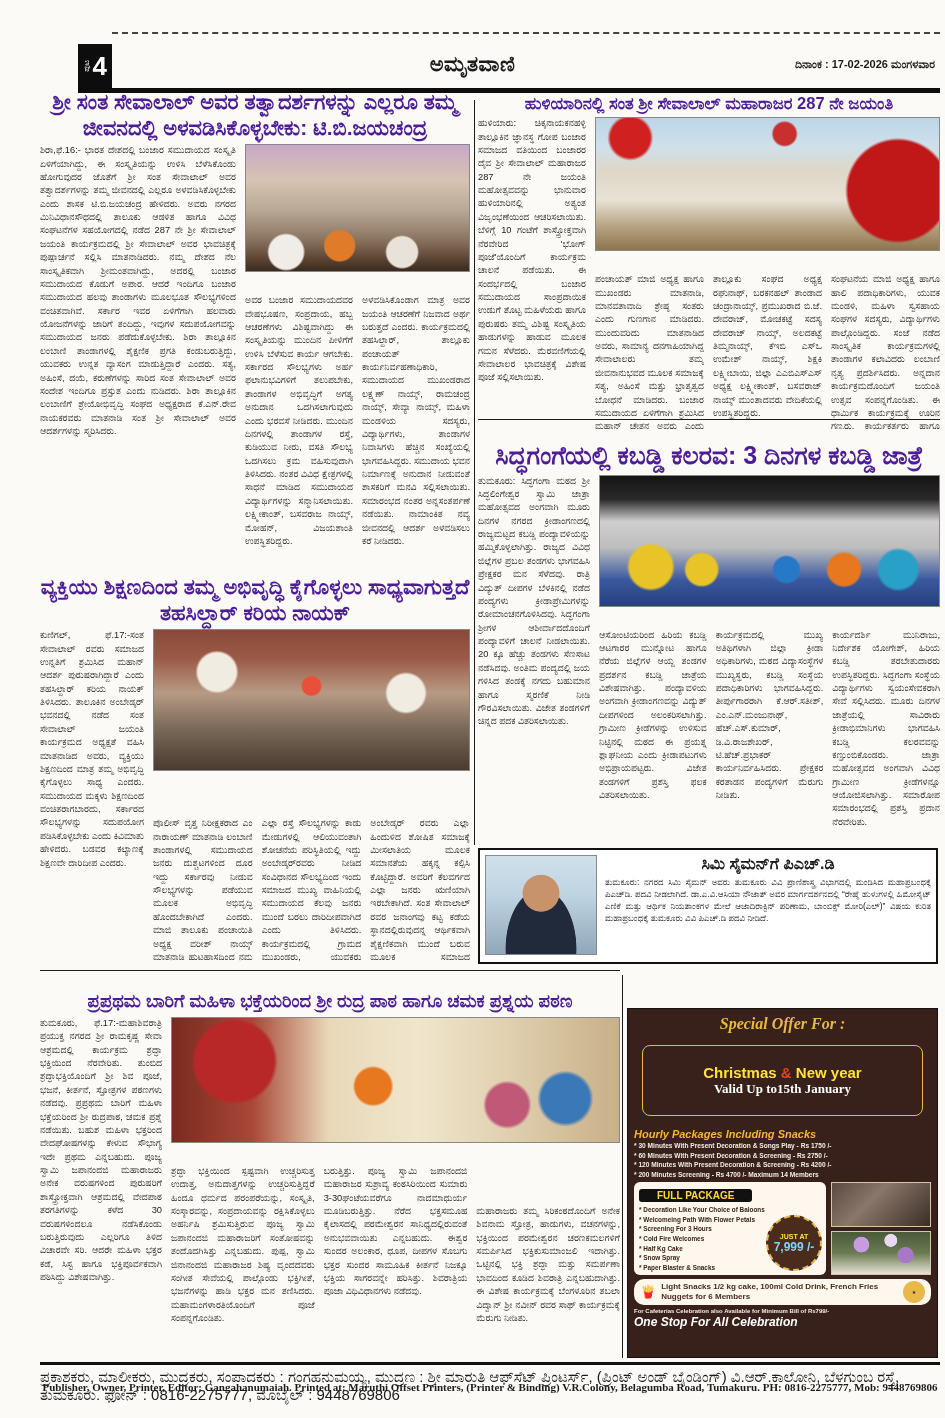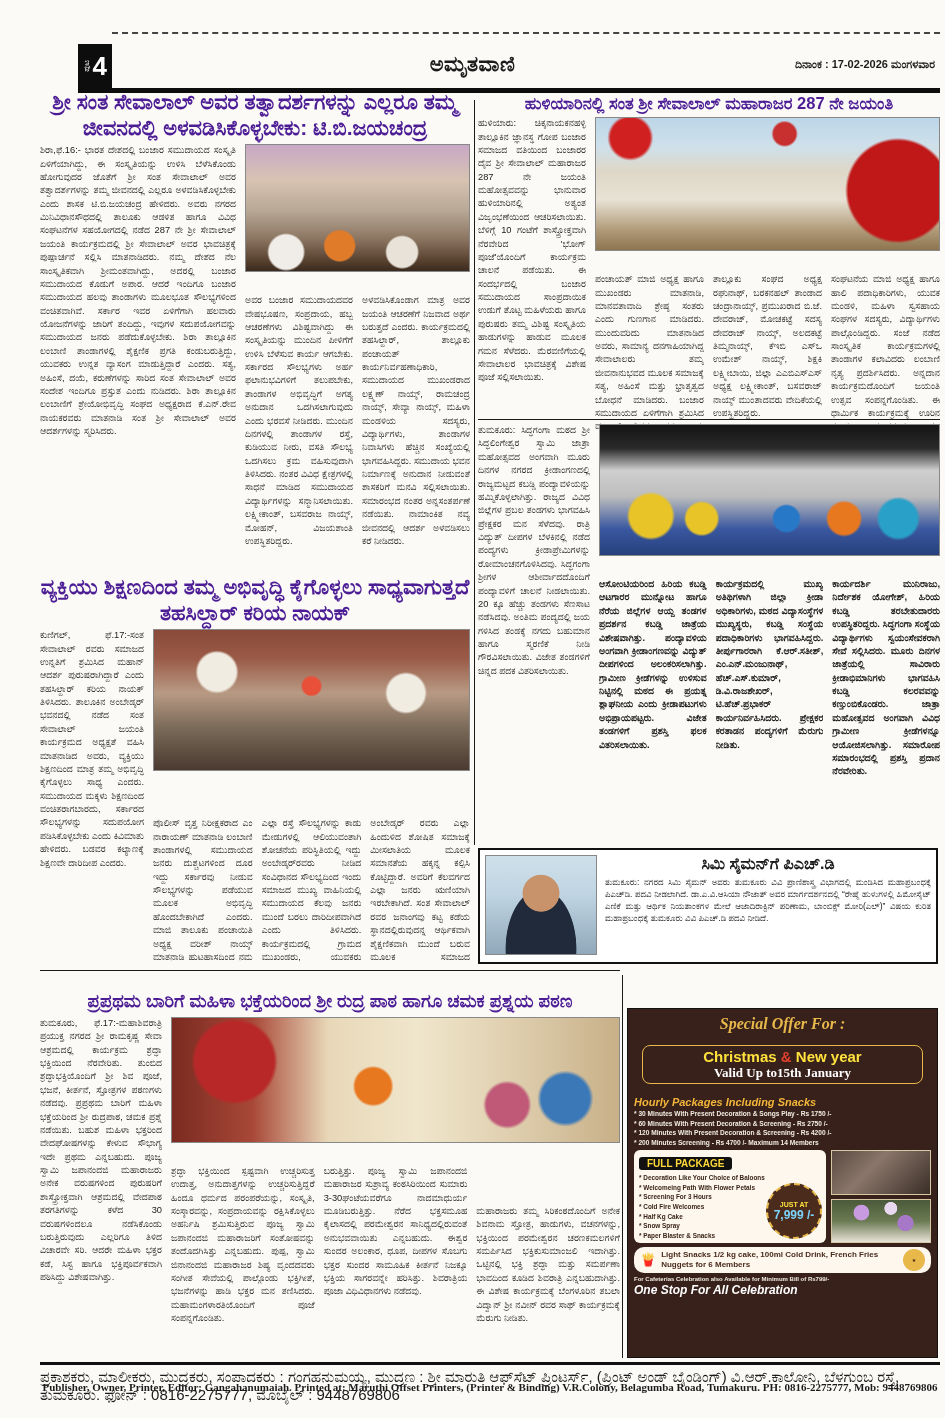--- a/index.html
+++ b/index.html
@@ -41,29 +41,29 @@
   .ad{position:absolute;left:627px;top:1008px;width:311px;height:350px;background:#38211a;border:1px solid #111;
       box-sizing:border-box;color:#fff;overflow:hidden;padding:4px 6px;}
   .ad-head{display:flex;align-items:center;gap:6px;}
   .ad-logo{width:40px;height:40px;border-radius:50%;background:#f7f3e8;flex:none;display:flex;align-items:center;justify-content:center;
       color:#5d4a2e;font-size:7px;text-align:center;line-height:1.1;border:2px solid #d8c9a5;}
   .ad-titles{flex:1;text-align:center;}
   .ad-kn{font-size:12px;font-weight:bold;color:#ffd939;}
   .ad-en{font-size:21px;font-weight:bold;color:#fdf6e3;font-family:"Liberation Serif",serif;letter-spacing:1px;}
   .ad-offer{text-align:center;font-family:"Liberation Serif",serif;font-style:italic;font-weight:bold;
       font-size:16px;color:#e8b84b;margin:2px 0;}
-  .ad-bracket{border:1px solid #e8b84b;border-radius:8px;margin:12px 8px;padding:2px 4px;text-align:center;}
+  .ad-bracket{border:1px solid #e8b84b;border-radius:8px;margin:12px 8px;padding:18px 4px;text-align:center;}
   .ad-xmas{font-size:15px;font-weight:bold;color:#ffe23d;}
   .ad-xmas .amp{color:#e2402c;}
   .ad-valid{font-size:13px;font-weight:bold;color:#fff;font-family:"Liberation Serif",serif;}
   .ad-hourly{font-size:11px;font-weight:bold;font-style:italic;color:#f4b63a;margin:2px 0 1px 0;}
   .ad-pkg{font-size:6.6px;font-weight:bold;line-height:1.45;color:#f3ede4;}
   .ad-mid{display:flex;gap:5px;margin-top:3px;}
   .ad-card{width:182px;background:#fdf7ee;border-radius:6px;padding:3px 5px;color:#3a2317;position:relative;flex:none;}
-  .ad-fullpkg{display:inline-block;background:#111;color:#ffd939;font-weight:bold;font-size:10px;padding:1px 8px;border-radius:3px;}
+  .ad-fullpkg{display:inline-block;background:#111;color:#ffd939;font-weight:bold;font-size:10px;padding:1px 18px;border-radius:3px;}
   .ad-card ul{margin:2px 0 0 0;padding:0;list-style:none;font-size:6.4px;font-weight:bold;line-height:1.5;}
   .burst{position:absolute;right:4px;bottom:4px;width:52px;height:52px;border-radius:50%;background:#4a2b1c;
       border:2px dashed #e8b84b;color:#ffe23d;display:flex;flex-direction:column;align-items:center;justify-content:center;
       font-size:7px;font-weight:bold;}
   .burst .price{font-size:12px;color:#7dd3fc;}
   .ad-photos{flex:1;display:flex;flex-direction:column;gap:4px;}
   .ad-ph{flex:1;border:1px solid #d8c9a5;}
   .ad-snack{margin-top:4px;background:#fdf7ee;border-radius:10px;color:#4a2b1c;display:flex;align-items:center;
       gap:5px;padding:2px 6px;font-size:8px;font-weight:bold;line-height:1.25;}
   .ad-snack .ic{font-size:13px;}
@@ -136,31 +136,32 @@
         <div class="subcols" style="height:168px;">
           <div class="col" style="flex:1;">ಪಂಚಾಯತ್ ಮಾಜಿ ಅಧ್ಯಕ್ಷ ಹಾಗೂ ಮುಖಂಡರು ಮಾತನಾಡಿ, ಮಾನವತಾವಾದಿ ಶ್ರೇಷ್ಠ ಸಂತರು ಎಂದು ಗುಣಗಾನ ಮಾಡಿದರು. ಮುಂದುವರಿದು ಮಾತನಾಡಿದ ಅವರು, ಸಾಮಾನ್ಯ ದನಗಾಹಿಯಾಗಿದ್ದ ಸೇವಾಲಾಲರು ತಮ್ಮ ಜೀವನಾನುಭವದ ಮೂಲಕ ಸಮಾಜಕ್ಕೆ ಸತ್ಯ, ಅಹಿಂಸೆ ಮತ್ತು ಭ್ರಾತೃತ್ವದ ಬೋಧನೆ ಮಾಡಿದರು. ಬಂಜಾರ ಸಮುದಾಯದ ಏಳಿಗೆಗಾಗಿ ಶ್ರಮಿಸಿದ ಮಹಾನ್ ಚೇತನ ಅವರು ಎಂದು ಸ್ಮರಿಸಿದರು.</div>
           <div class="col" style="flex:1;">ತಾಲ್ಲೂಕು ಸಂಘದ ಅಧ್ಯಕ್ಷ ರಘುನಾಥ್, ಬರಕನಹಲ್ ತಾಂಡಾದ ಚಂದ್ರಾನಾಯ್ಕ್, ಪ್ರಮುಖರಾದ ಬಿ.ಜೆ. ದೇವರಾಜ್, ಮೋಚಕಟ್ಟೆ ಸದಸ್ಯ ದೇವರಾಜ್ ನಾಯ್ಕ್, ಅಲದಕಟ್ಟೆ ತಿಮ್ಮನಾಯ್ಕ್, ಕೆಇಬಿ ಎಸ್‌ಒ ಉಮೇಶ್ ನಾಯ್ಕ್, ಶಿಕ್ಷಕಿ ಲಕ್ಷ್ಮೀಬಾಯಿ, ಜಿಲ್ಲಾ ಎಎಬಿಎಸ್‌ಎಸ್ ಅಧ್ಯಕ್ಷ ಲಕ್ಷ್ಮೀಕಾಂತ್, ಬಸವರಾಜ್ ನಾಯ್ಕ್ ಮುಂತಾದವರು ವೇದಿಕೆಯಲ್ಲಿ ಉಪಸ್ಥಿತರಿದ್ದರು.</div>
           <div class="col" style="flex:1;">ಸಂಘಟನೆಯ ಮಾಜಿ ಅಧ್ಯಕ್ಷ ಹಾಗೂ ಹಾಲಿ ಪದಾಧಿಕಾರಿಗಳು, ಯುವಕ ಮಂಡಳಿ, ಮಹಿಳಾ ಸ್ವಸಹಾಯ ಸಂಘಗಳ ಸದಸ್ಯರು, ವಿದ್ಯಾರ್ಥಿಗಳು ಪಾಲ್ಗೊಂಡಿದ್ದರು. ಸಂಜೆ ನಡೆದ ಸಾಂಸ್ಕೃತಿಕ ಕಾರ್ಯಕ್ರಮಗಳಲ್ಲಿ ತಾಂಡಾಗಳ ಕಲಾವಿದರು ಲಂಬಾಣಿ ನೃತ್ಯ ಪ್ರದರ್ಶಿಸಿದರು. ಅನ್ನದಾನ ಕಾರ್ಯಕ್ರಮದೊಂದಿಗೆ ಜಯಂತಿ ಉತ್ಸವ ಸಂಪನ್ನಗೊಂಡಿತು. ಈ ಧಾರ್ಮಿಕ ಕಾರ್ಯಕ್ರಮಕ್ಕೆ ಊರಿನ ಗಣ್ಯರು, ಕಾರ್ಯಕರ್ತರು ಹಾಗೂ ಬಂಜಾರ ಬಂಧುಗಳು ಹೆಚ್ಚಿನ ಸಂಖ್ಯೆಯಲ್ಲಿ ಸಾಕ್ಷಿಯಾದರು.</div>
         </div>
       </div>
     </div>
   </section>
 
   <section class="article" style="left:478px;top:424px;width:462px;height:420px;">
+    <h1 class="hl hl-kab">ಸಿದ್ಧಗಂಗೆಯಲ್ಲಿ ಕಬಡ್ಡಿ ಕಲರವ: 3 ದಿನಗಳ ಕಬಡ್ಡಿ ಜಾತ್ರೆ</h1>
     <div class="art-body" style="height:374px;">
       <div class="col" style="width:112px;height:374px;">ತುಮಕೂರು: ಸಿದ್ಧಗಂಗಾ ಮಠದ ಶ್ರೀ ಸಿದ್ಧಲಿಂಗೇಶ್ವರ ಸ್ವಾಮಿ ಜಾತ್ರಾ ಮಹೋತ್ಸವದ ಅಂಗವಾಗಿ ಮೂರು ದಿನಗಳ ನಗರದ ಕ್ರೀಡಾಂಗಣದಲ್ಲಿ ರಾಜ್ಯಮಟ್ಟದ ಕಬಡ್ಡಿ ಪಂದ್ಯಾವಳಿಯನ್ನು ಹಮ್ಮಿಕೊಳ್ಳಲಾಗಿತ್ತು. ರಾಜ್ಯದ ವಿವಿಧ ಜಿಲ್ಲೆಗಳ ಪ್ರಬಲ ತಂಡಗಳು ಭಾಗವಹಿಸಿ ಪ್ರೇಕ್ಷಕರ ಮನ ಸೆಳೆದವು. ರಾತ್ರಿ ವಿದ್ಯುತ್ ದೀಪಗಳ ಬೆಳಕಿನಲ್ಲಿ ನಡೆದ ಪಂದ್ಯಗಳು ಕ್ರೀಡಾಪ್ರೇಮಿಗಳನ್ನು ರೋಮಾಂಚನಗೊಳಿಸಿದವು. ಸಿದ್ಧಗಂಗಾ ಶ್ರೀಗಳ ಆಶೀರ್ವಾದದೊಂದಿಗೆ ಪಂದ್ಯಾವಳಿಗೆ ಚಾಲನೆ ನೀಡಲಾಯಿತು. 20 ಕ್ಕೂ ಹೆಚ್ಚು ತಂಡಗಳು ಸೆಣಸಾಟ ನಡೆಸಿದವು. ಅಂತಿಮ ಪಂದ್ಯದಲ್ಲಿ ಜಯ ಗಳಿಸಿದ ತಂಡಕ್ಕೆ ನಗದು ಬಹುಮಾನ ಹಾಗೂ ಸ್ಮರಣಿಕೆ ನೀಡಿ ಗೌರವಿಸಲಾಯಿತು. ವಿಜೇತ ತಂಡಗಳಿಗೆ ಚಿನ್ನದ ಪದಕ ವಿತರಿಸಲಾಯಿತು.</div>
       <div class="stack" style="flex:1;min-width:0;">
         <div class="photo" style="height:132px;background:
                radial-gradient(circle at 15% 70%, #e8c428 0 7%, transparent 8%),
                radial-gradient(circle at 30% 72%, #e8c428 0 6%, transparent 7%),
                radial-gradient(circle at 55% 72%, #2878c8 0 6%, transparent 7%),
                radial-gradient(circle at 72% 72%, #e87820 0 6%, transparent 7%),
                radial-gradient(circle at 88% 72%, #28a0c8 0 6%, transparent 7%),
                linear-gradient(180deg,#141414 0%,#2a2a2a 18%,#cfcfcf 35%,#bdbdbd 55%,#3a58a0 80%,#26407c 100%);"></div>
-        <div class="subcols" style="height:236px;font-weight:bold;">
+        <div class="subcols" style="height:236px;">
           <div class="col" style="flex:1;">ಆಸೋಂಟಿಯರಿಂದ ಹಿರಿಯ ಕಬಡ್ಡಿ ಆಟಗಾರರ ಮುನ್ನೋಟ ಹಾಗೂ ನೆರೆಯ ಜಿಲ್ಲೆಗಳ ಆಯ್ದ ತಂಡಗಳ ಪ್ರದರ್ಶನ ಕಬಡ್ಡಿ ಜಾತ್ರೆಯ ವಿಶೇಷವಾಗಿತ್ತು. ಪಂದ್ಯಾವಳಿಯ ಅಂಗವಾಗಿ ಕ್ರೀಡಾಂಗಣವನ್ನು ವಿದ್ಯುತ್ ದೀಪಗಳಿಂದ ಅಲಂಕರಿಸಲಾಗಿತ್ತು. ಗ್ರಾಮೀಣ ಕ್ರೀಡೆಗಳನ್ನು ಉಳಿಸುವ ನಿಟ್ಟಿನಲ್ಲಿ ಮಠದ ಈ ಪ್ರಯತ್ನ ಶ್ಲಾಘನೀಯ ಎಂದು ಕ್ರೀಡಾಪಟುಗಳು ಅಭಿಪ್ರಾಯಪಟ್ಟರು. ವಿಜೇತ ತಂಡಗಳಿಗೆ ಪ್ರಶಸ್ತಿ ಫಲಕ ವಿತರಿಸಲಾಯಿತು.</div>
           <div class="col" style="flex:1;">ಕಾರ್ಯಕ್ರಮದಲ್ಲಿ ಮುಖ್ಯ ಅತಿಥಿಗಳಾಗಿ ಜಿಲ್ಲಾ ಕ್ರೀಡಾ ಅಧಿಕಾರಿಗಳು, ಮಠದ ವಿದ್ಯಾಸಂಸ್ಥೆಗಳ ಮುಖ್ಯಸ್ಥರು, ಕಬಡ್ಡಿ ಸಂಸ್ಥೆಯ ಪದಾಧಿಕಾರಿಗಳು ಭಾಗವಹಿಸಿದ್ದರು. ತೀರ್ಪುಗಾರರಾಗಿ ಕೆ.ಆರ್.ಸತೀಶ್, ಎಂ.ಎನ್.ಮಂಜುನಾಥ್, ಹೆಚ್.ಎಸ್.ಕುಮಾರ್, ಡಿ.ವಿ.ರಾಜಶೇಖರ್, ಟಿ.ಹೆಚ್.ಪ್ರಭಾಕರ್ ಕಾರ್ಯನಿರ್ವಹಿಸಿದರು. ಪ್ರೇಕ್ಷಕರ ಕರತಾಡನ ಪಂದ್ಯಗಳಿಗೆ ಮೆರುಗು ನೀಡಿತು.</div>
           <div class="col" style="flex:1;">ಕಾರ್ಯದರ್ಶಿ ಮುನಿರಾಜು, ನಿರ್ದೇಶಕ ಯೋಗೇಶ್, ಹಿರಿಯ ಕಬಡ್ಡಿ ತರಬೇತುದಾರರು ಉಪಸ್ಥಿತರಿದ್ದರು. ಸಿದ್ಧಗಂಗಾ ಸಂಸ್ಥೆಯ ವಿದ್ಯಾರ್ಥಿಗಳು ಸ್ವಯಂಸೇವಕರಾಗಿ ಸೇವೆ ಸಲ್ಲಿಸಿದರು. ಮೂರು ದಿನಗಳ ಜಾತ್ರೆಯಲ್ಲಿ ಸಾವಿರಾರು ಕ್ರೀಡಾಭಿಮಾನಿಗಳು ಭಾಗವಹಿಸಿ ಕಬಡ್ಡಿ ಕಲರವವನ್ನು ಕಣ್ತುಂಬಿಕೊಂಡರು. ಜಾತ್ರಾ ಮಹೋತ್ಸವದ ಅಂಗವಾಗಿ ವಿವಿಧ ಗ್ರಾಮೀಣ ಕ್ರೀಡೆಗಳನ್ನೂ ಆಯೋಜಿಸಲಾಗಿತ್ತು. ಸಮಾರೋಪ ಸಮಾರಂಭದಲ್ಲಿ ಪ್ರಶಸ್ತಿ ಪ್ರದಾನ ನೆರವೇರಿತು.</div>
         </div>
       </div>
     </div>
   </section>
 
   <section class="article" style="left:40px;top:558px;width:430px;height:407px;">
     <h1 class="hl hl-edu">ವ್ಯಕ್ತಿಯು ಶಿಕ್ಷಣದಿಂದ ತಮ್ಮ ಅಭಿವೃದ್ಧಿ ಕೈಗೊಳ್ಳಲು ಸಾಧ್ಯವಾಗುತ್ತದೆ ತಹಸಿಲ್ದಾರ್ ಕರಿಯ ನಾಯಕ್</h1>

